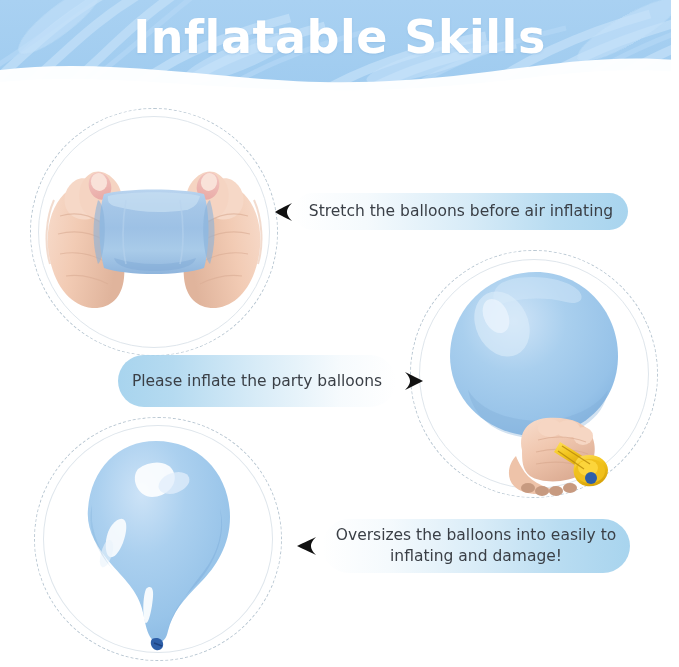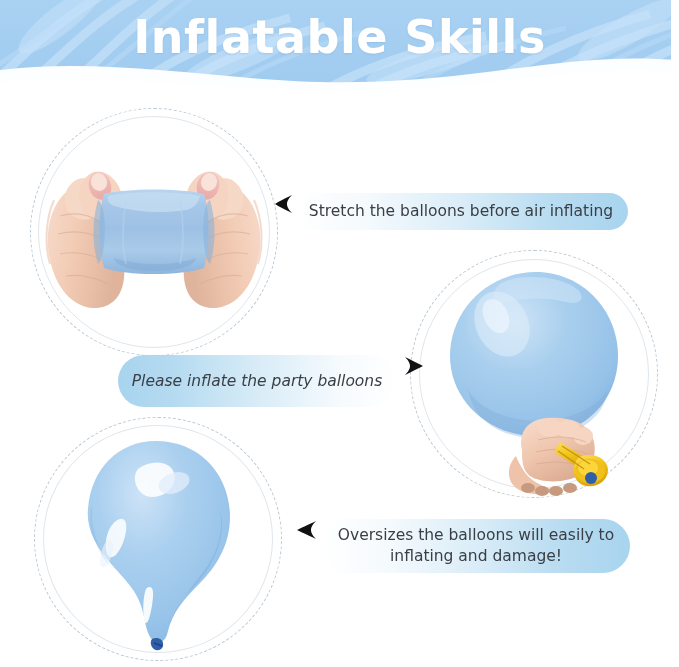--- a/index.html
+++ b/index.html
@@ -81,21 +81,21 @@
   
   #panel-oversize { left: 34px; top: 417px; width: 248px; height: 244px; }
   #panel-oversize .circle-solid { left: 9px; top: 8px; width: 230px; height: 228px; }
 
   .art { position: absolute; left: 0; top: 0; width: 100%; height: 100%; }
 
   
   .callout {
     position: absolute;
     display: flex;
-    align-items: flex-start;
+    align-items: center;
   }
   .pill {
     border-radius: 999px;
     display: flex;
     align-items: center;
     justify-content: center;
     color: #3a3f46;
     font-size: 15.5px;
     line-height: 21px;
     font-family: "DejaVu Sans", sans-serif;
@@ -123,21 +123,21 @@
   .arrow-marker { flex: 0 0 auto; }
 
   
   #callout-stretch { left: 274px; top: 193px; }
   #callout-stretch .pill { width: 334px; height: 37px; }
 
   
   #callout-round { left: 118px; top: 355px; }
   #callout-round .pill {
     width: 278px; height: 52px;
-    flex-direction: column; justify-content: center; font-style: italic;
+    flex-direction: column; justify-content: center;
   }
 
   
   #callout-oversize { left: 296px; top: 519px; }
   #callout-oversize .pill {
     width: 308px; height: 54px;
     flex-direction: column; justify-content: center;
   }
 </style>
 </head>
@@ -423,18 +423,18 @@
     <svg class="arrow-marker" width="22" height="22" viewBox="0 0 22 22" style="margin-left:6px;">
       <path d="M3,2 C 11,6 17,9 21,11 C 17,13 11,16 3,20 C 7,16 8,13 8,11 C 8,9 7,6 3,2 Z" fill="#111111"></path>
     </svg>
   </div>
 
   <div class="callout" id="callout-oversize">
     <svg class="arrow-marker" width="22" height="22" viewBox="0 0 22 22" style="margin-right:4px;">
       <path d="M20,2 C 12,6 5,9 1,11 C 5,13 12,16 20,20 C 16,16 15,13 15,11 C 15,9 16,6 20,2 Z" fill="#111111"></path>
     </svg>
     <div class="pill grad-right">
-      <span class="pill-line">Oversizes the balloons will easily to</span>
+      <span class="pill-line">Oversizes the balloons into easily to</span>
       <span class="pill-line">inflating and damage!</span>
     </div>
   </div>
 
 </div>
 
 </body></html>

